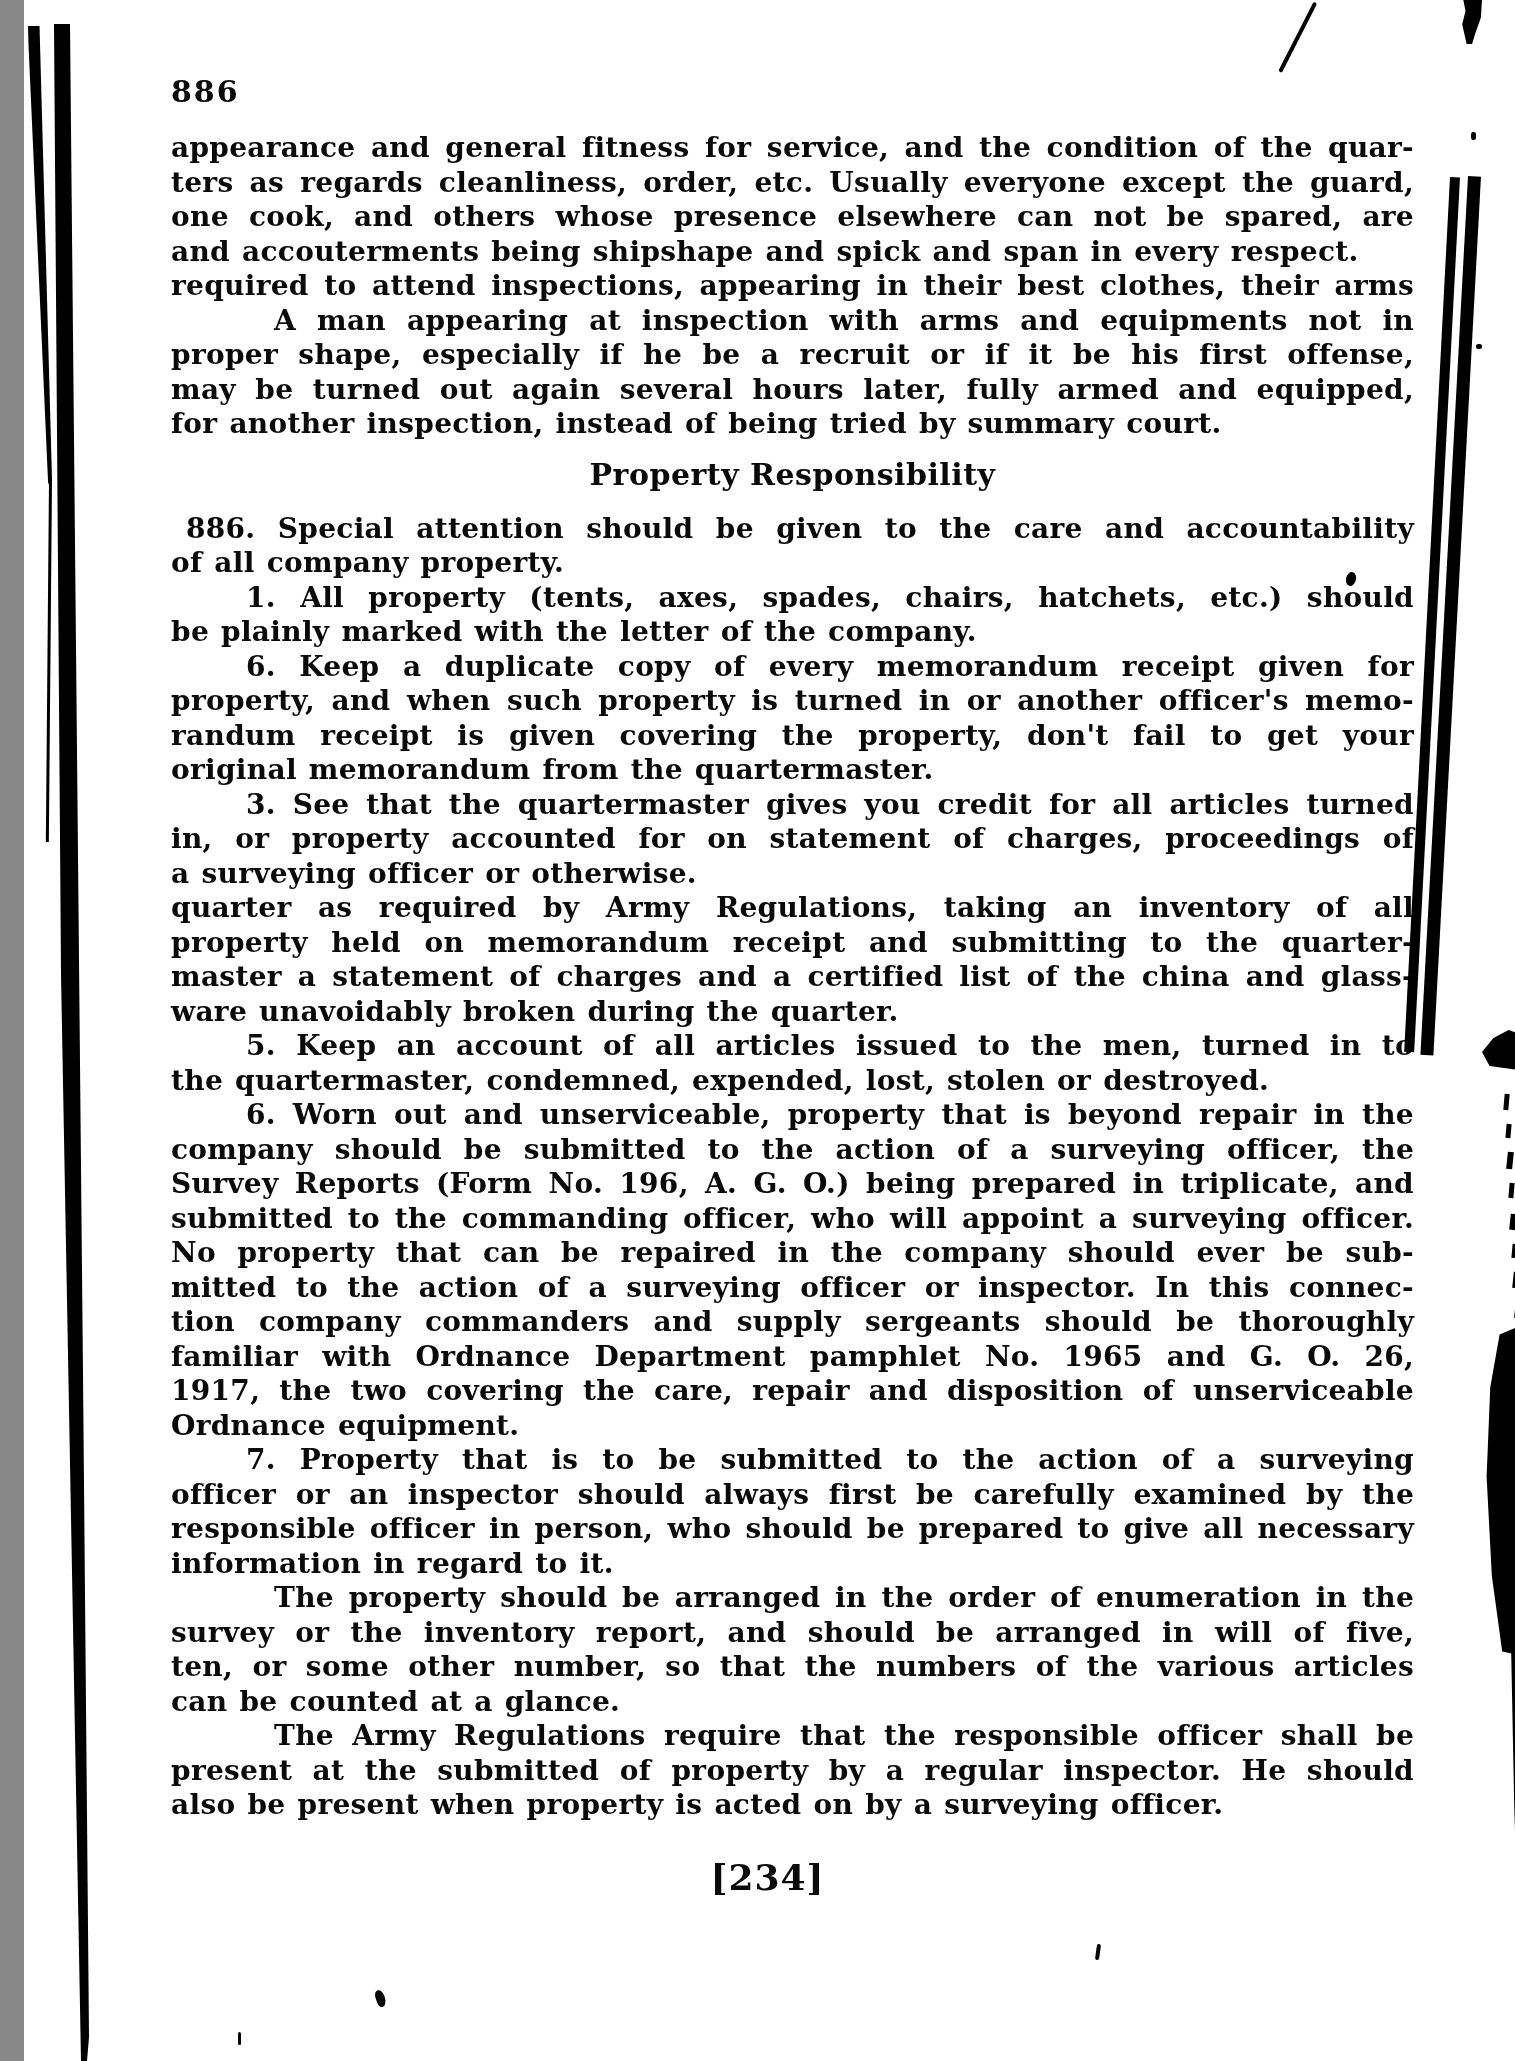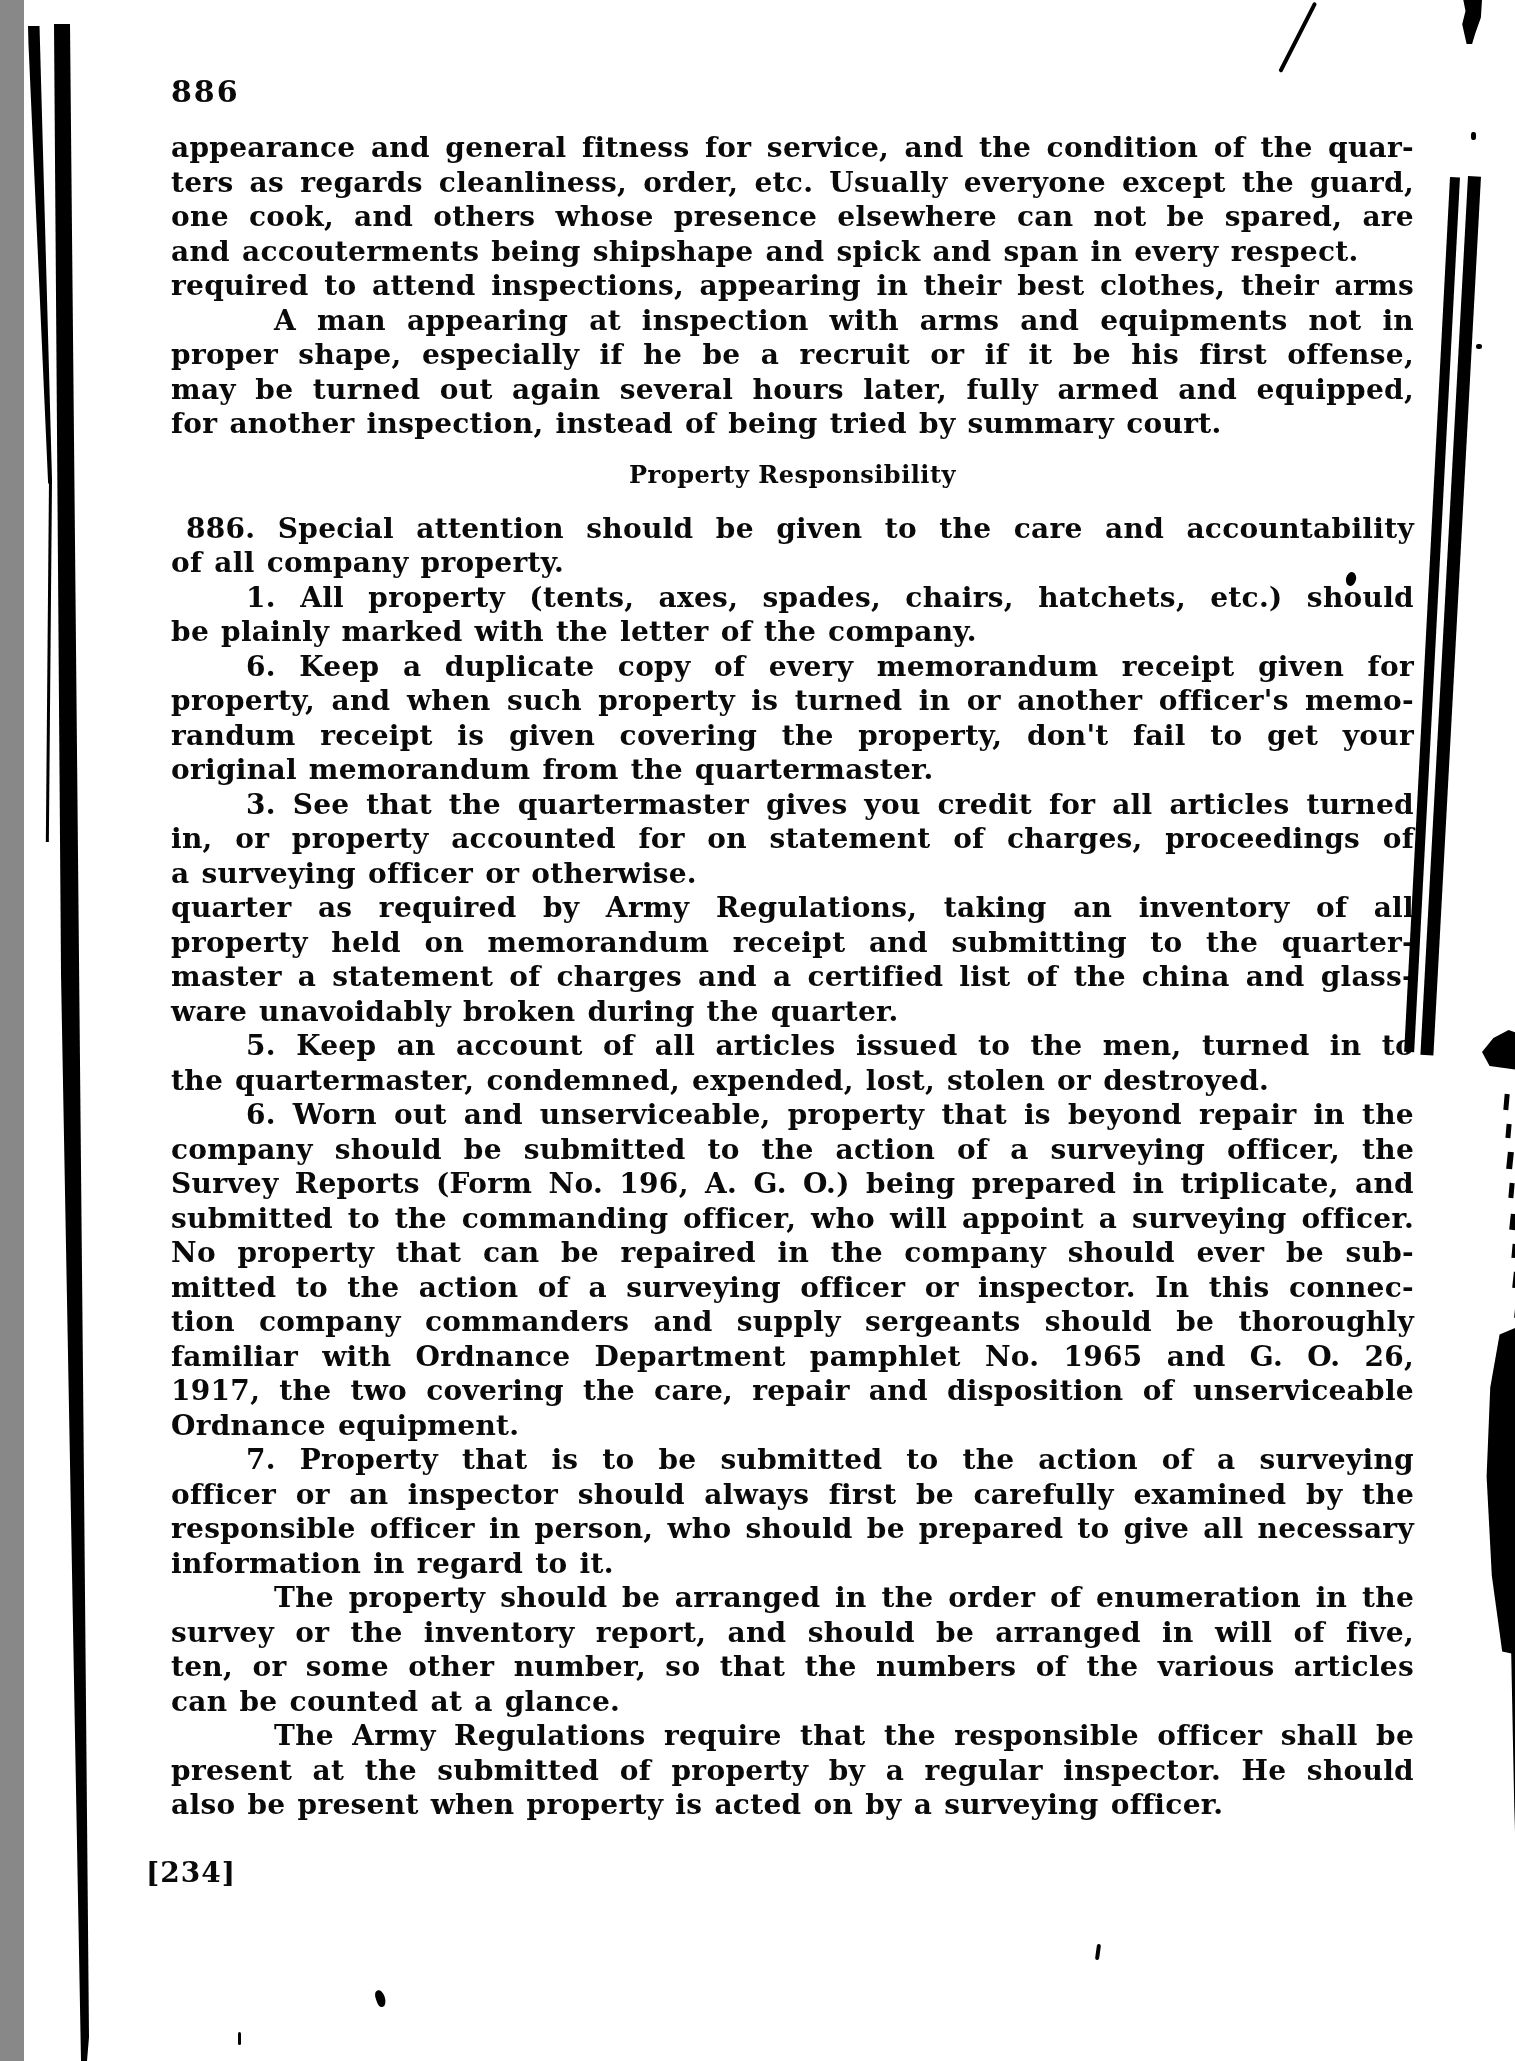--- a/index.html
+++ b/index.html
@@ -12,26 +12,26 @@
     letter-spacing:2px;
   }
   .textcol{position:absolute;left:147px;top:131px;width:1243px;}
   .line{
     font-size:28px;font-weight:bold;line-height:34.5px;
     text-align:justify;text-align-last:justify;
     letter-spacing:0.3px;word-spacing:2px;white-space:normal;
   }
   .line.last{text-align-last:left;}
   .heading{
-    text-align:center;font-size:24px;font-weight:bold;
+    text-align:center;font-size:30px;font-weight:bold;
     margin:12px 0 17px 0;line-height:41px;letter-spacing:0.5px;
   }
   .folio{
-    position:absolute;left:122px;top:1856px;width:1243px;text-align:left;
-    font-size:28px;font-weight:bold;letter-spacing:1px;
+    position:absolute;left:122px;top:1856px;width:1243px;text-align:center;
+    font-size:36px;font-weight:bold;letter-spacing:1px;
   }
   .art{position:absolute;background:#000;}
 </style>
 </head>
 <body>
 
 <div class="page">
 
   <div class="pageno">886</div>
 

